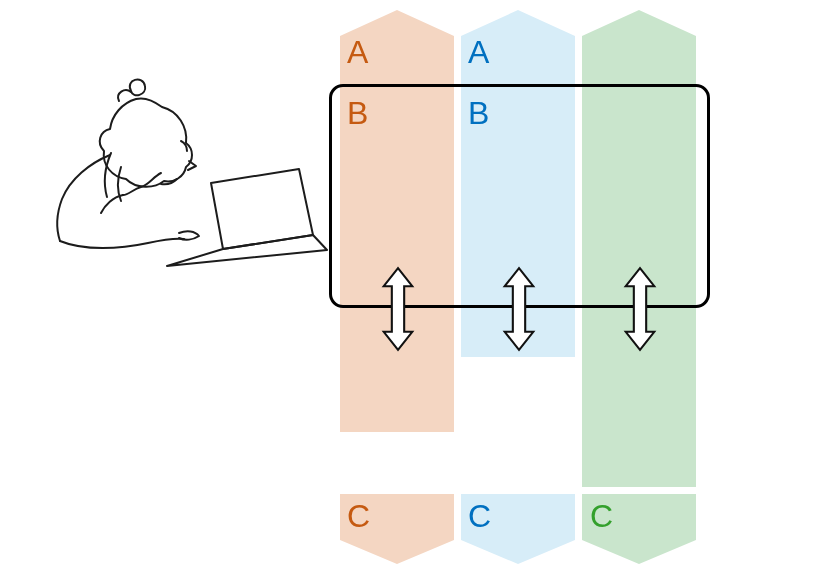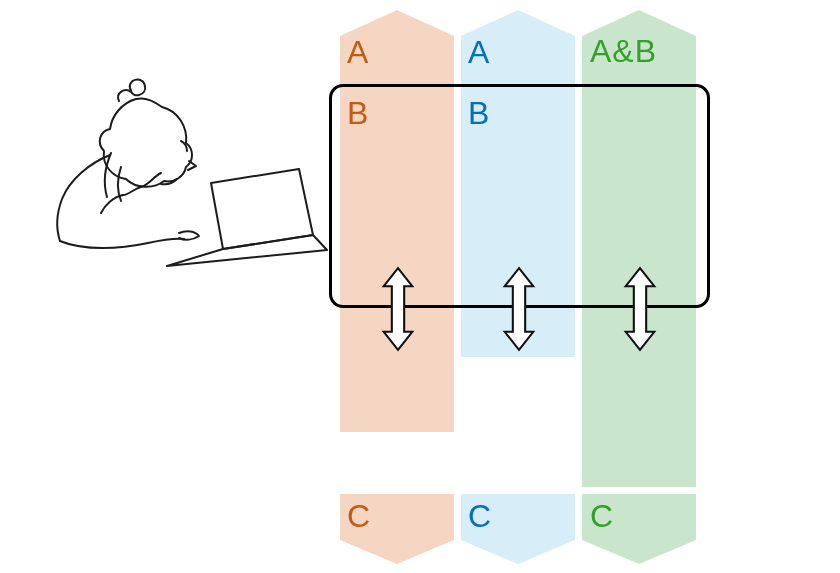--- a/index.html
+++ b/index.html
@@ -114,21 +114,20 @@
   <div class="band band-top col-green-pos top-green" style="background: rgb(201, 229, 204);"></div>
 
   <div class="band band-bottom col-orange-pos bottom-band" style="background: rgb(244, 214, 194);"></div>
   <div class="band band-bottom col-blue-pos bottom-band" style="background: rgb(215, 237, 248);"></div>
   <div class="band band-bottom col-green-pos bottom-band" style="background: rgb(201, 229, 204);"></div>
 
   <div class="frame" style="border-color: rgb(0, 0, 0);"></div>
 
   <span class="col-label" style="left: 347px; top: 36px; color: rgb(197, 90, 17);">A</span>
   <span class="col-label" style="left: 468px; top: 36px; color: rgb(0, 112, 192);">A</span>
-  <span class="col-label" style="left: 590px; top: 35px; color: rgb(51, 160, 44);">A&amp;B</span>
 
   <span class="col-label" style="left: 347px; top: 97px; color: rgb(197, 90, 17);">B</span>
   <span class="col-label" style="left: 468px; top: 97px; color: rgb(0, 112, 192);">B</span>
 
   <span class="col-label" style="left: 347px; top: 500px; color: rgb(197, 90, 17);">C</span>
   <span class="col-label" style="left: 468px; top: 500px; color: rgb(0, 112, 192);">C</span>
   <span class="col-label" style="left: 590px; top: 500px; color: rgb(51, 160, 44);">C</span>
 
   <div class="arrow" style="left:379px;">
     <svg viewBox="0 0 40 90">

